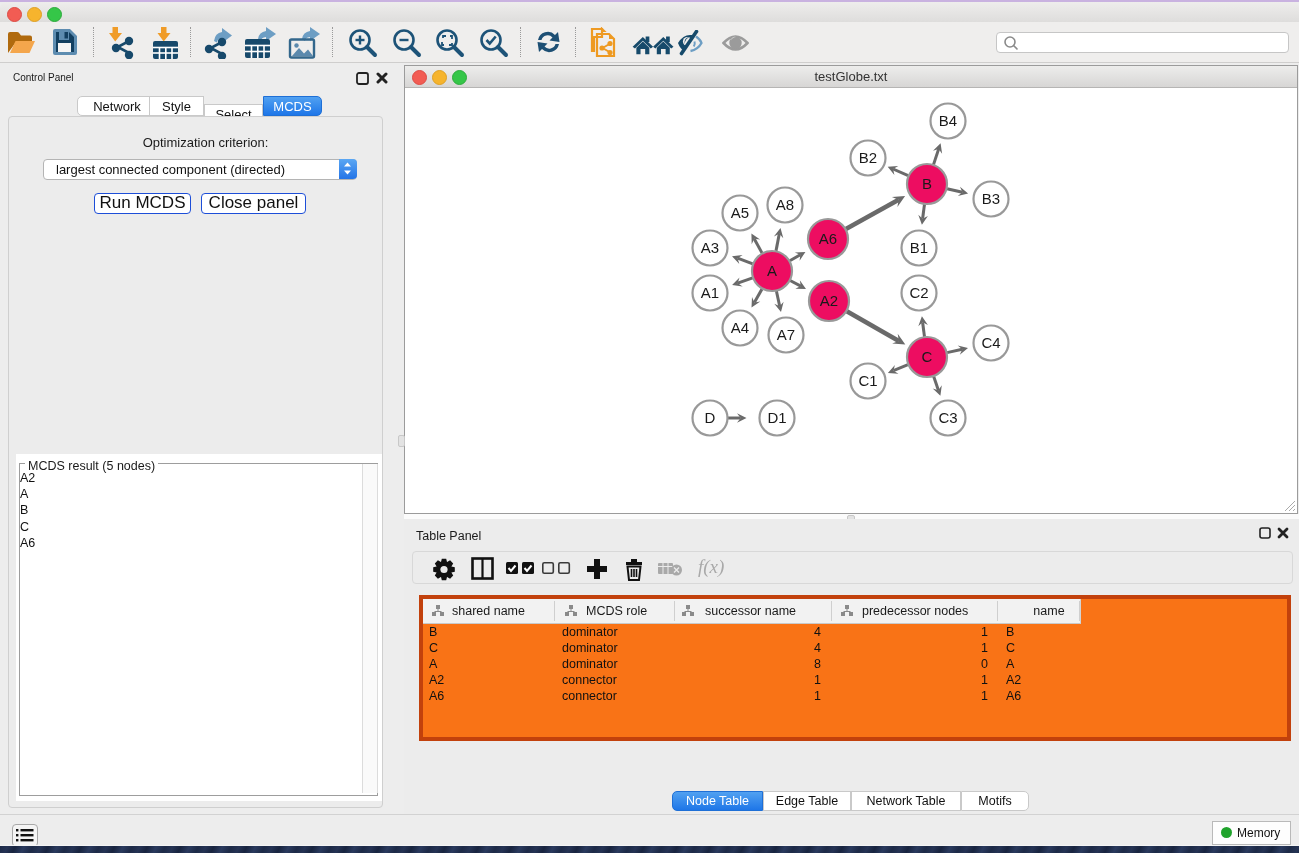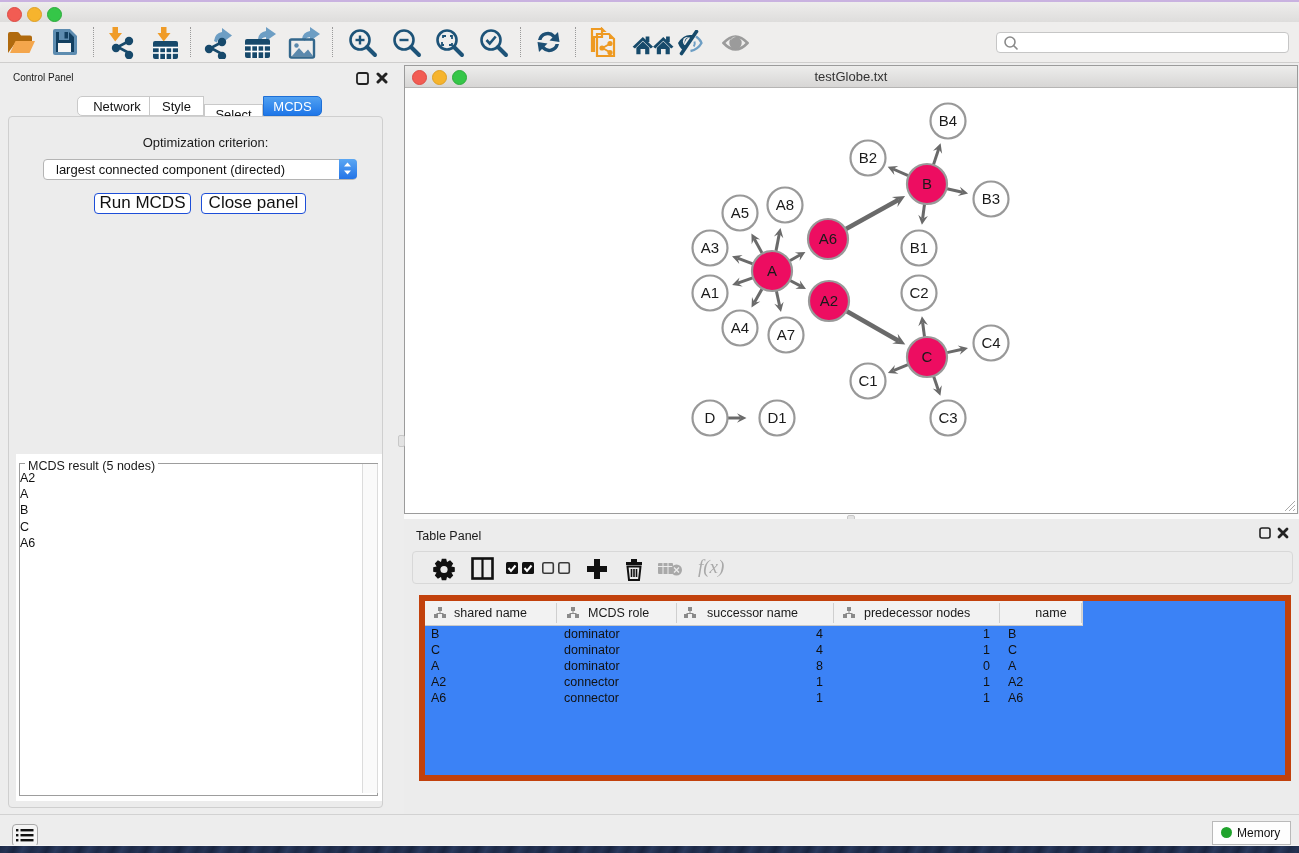--- a/index.html
+++ b/index.html
@@ -67,22 +67,22 @@
   
   #hdivider{left:404px;top:514px;width:895px;height:5px;background:#fbfbfb;}
   #hgrip{position:absolute;left:443px;top:0.5px;width:6px;height:4px;background:#e3e3e3;
     border:0.5px solid #c8c8c8;border-radius:2px;}
   #vgrip{left:398px;top:435px;width:5px;height:10px;background:#e3e3e3;
     border:0.5px solid #c8c8c8;border-radius:2px;}
   
   #tablepanel{left:404px;top:519px;width:895px;height:295px;background:#ececec;}
   #ttoolbar{left:8px;top:32px;width:881px;height:33px;border:1px solid #d8d8d8;
     border-radius:4px;box-sizing:border-box;}
-  #ttable{left:15px;top:76px;width:872px;height:186px;background:#3b82f6;
-    border:6px solid #c2410c;box-sizing:border-box;}
+  #ttable{left:15px;top:76px;width:872px;height:146px;background:#f97316;
+    border:4px solid #c2410c;box-sizing:border-box;}
   #thead{left:0;top:0;width:657px;height:24px;background:#f2f2f2;
     border-bottom:1px solid #c9c9c9;border-right:1px solid #d4d4d4;}
   .thsep{position:absolute;top:2px;height:20px;width:1px;background:#cfcfcf;}
   .hico{position:absolute;top:5px;width:14px;height:14px;}
   .htxt{position:absolute;top:5px;font-size:12.5px;color:#1a1a1a;}
   .trow{position:absolute;left:0;width:100%;height:16px;font-size:12.5px;color:#111;}
   .trow .c1{position:absolute;left:6px;}
   .trow .c2{position:absolute;left:139px;}
   .trow .c3{position:absolute;left:298px;width:100px;text-align:right;}
   .trow .c4{position:absolute;left:465px;width:100px;text-align:right;}
@@ -470,20 +470,26 @@
         <span class="c5">A2</span>
       </div>
     <div class="trow" style="top:90px">
         <span class="c1">A6</span>
         <span class="c2">connector</span>
         <span class="c3">1</span>
         <span class="c4">1</span>
         <span class="c5">A6</span>
       </div>
   </div>
+  <div class="abs" id="btabs">
+    <div class="btab bsel" style="left:268px;width:91px;border-radius:5px 0 0 5px;">Node Table</div>
+    <div class="btab" style="left:359px;width:88px;">Edge Table</div>
+    <div class="btab" style="left:447px;width:110px;">Network Table</div>
+    <div class="btab" style="left:557px;width:68px;border-radius:0 5px 5px 0;">Motifs</div>
+  </div>
 </div>
 <svg width="0" height="0" style="position:absolute">
   <defs>
     <g id="hicon" fill="#8a8a8a">
       <rect x="5" y="1" width="4" height="4"></rect>
       <rect x="1" y="8" width="4" height="4"></rect>
       <rect x="9" y="8" width="4" height="4"></rect>
       <path d="M6.5,5 h1 v2 h3 v2 h-1 v-1 h-5 v1 h-1 v-2 h3 z"></path>
     </g>
   </defs>

